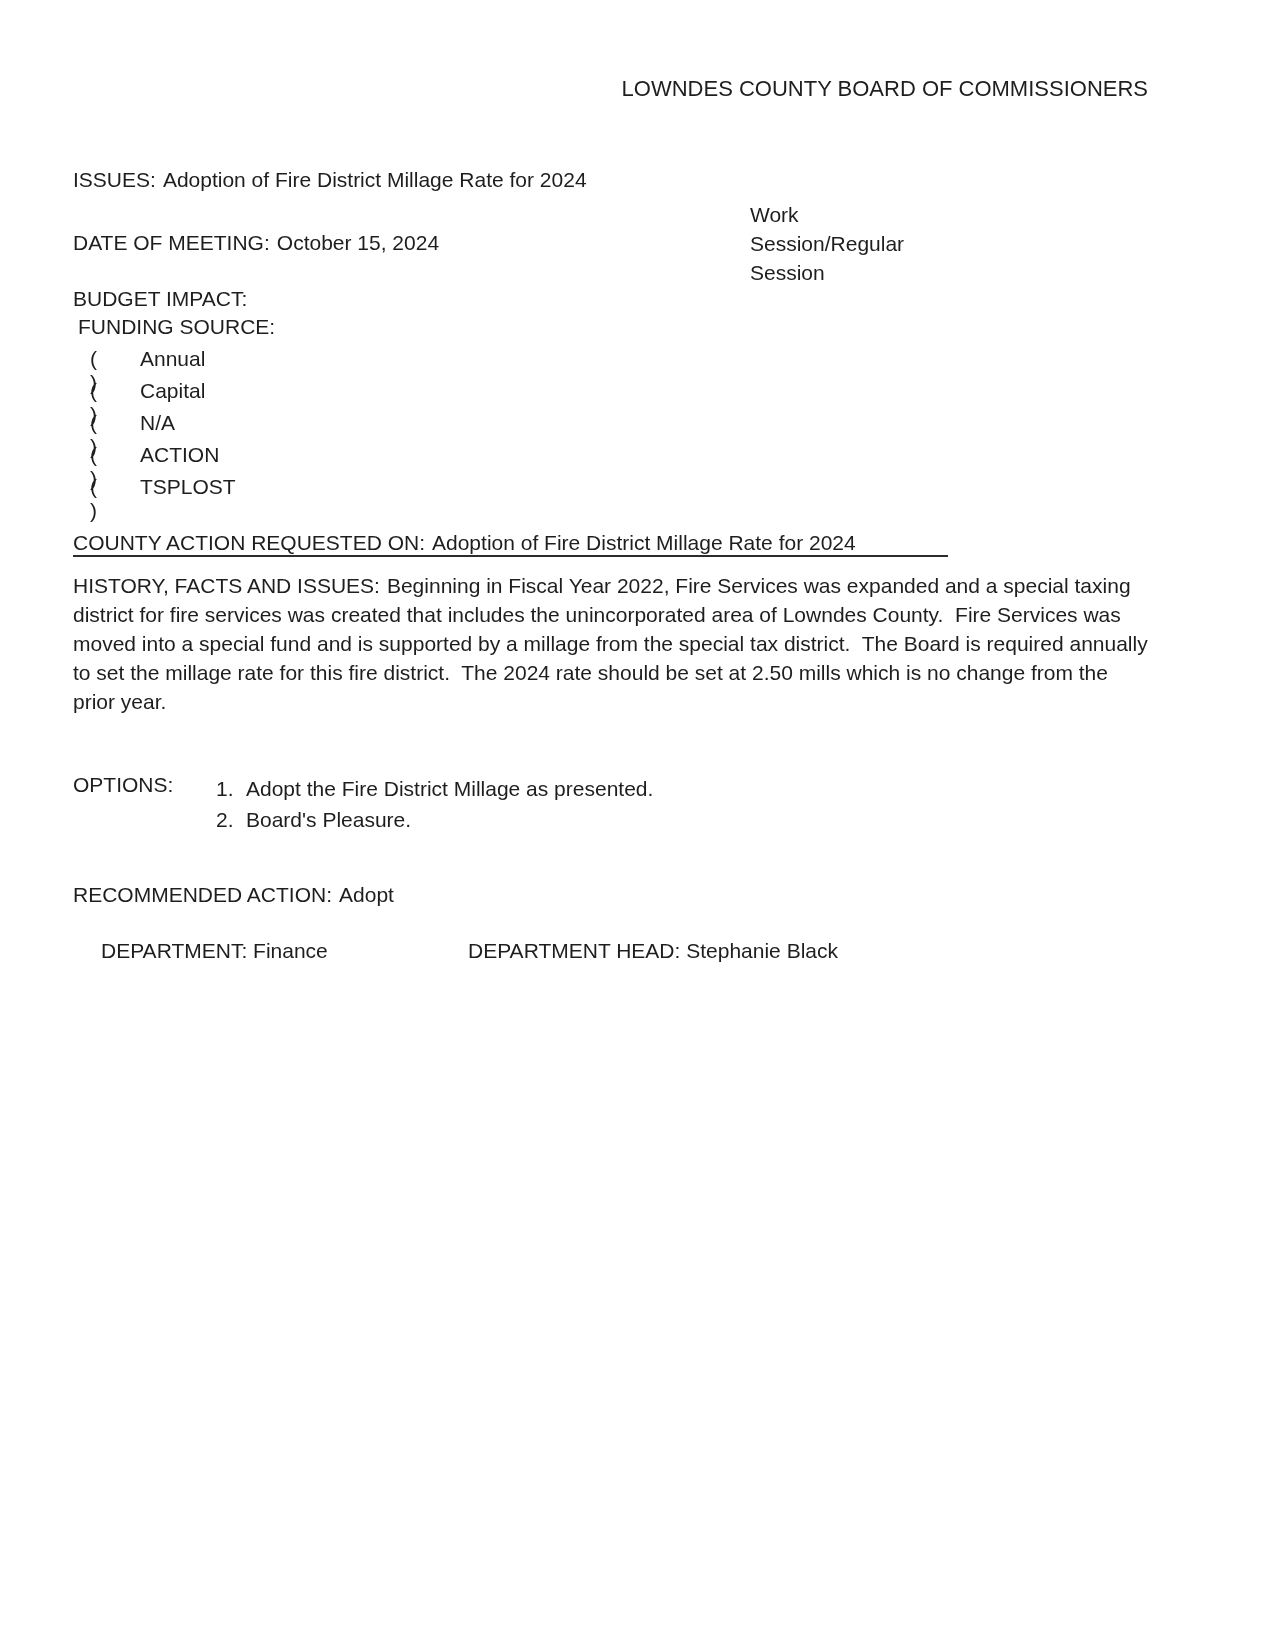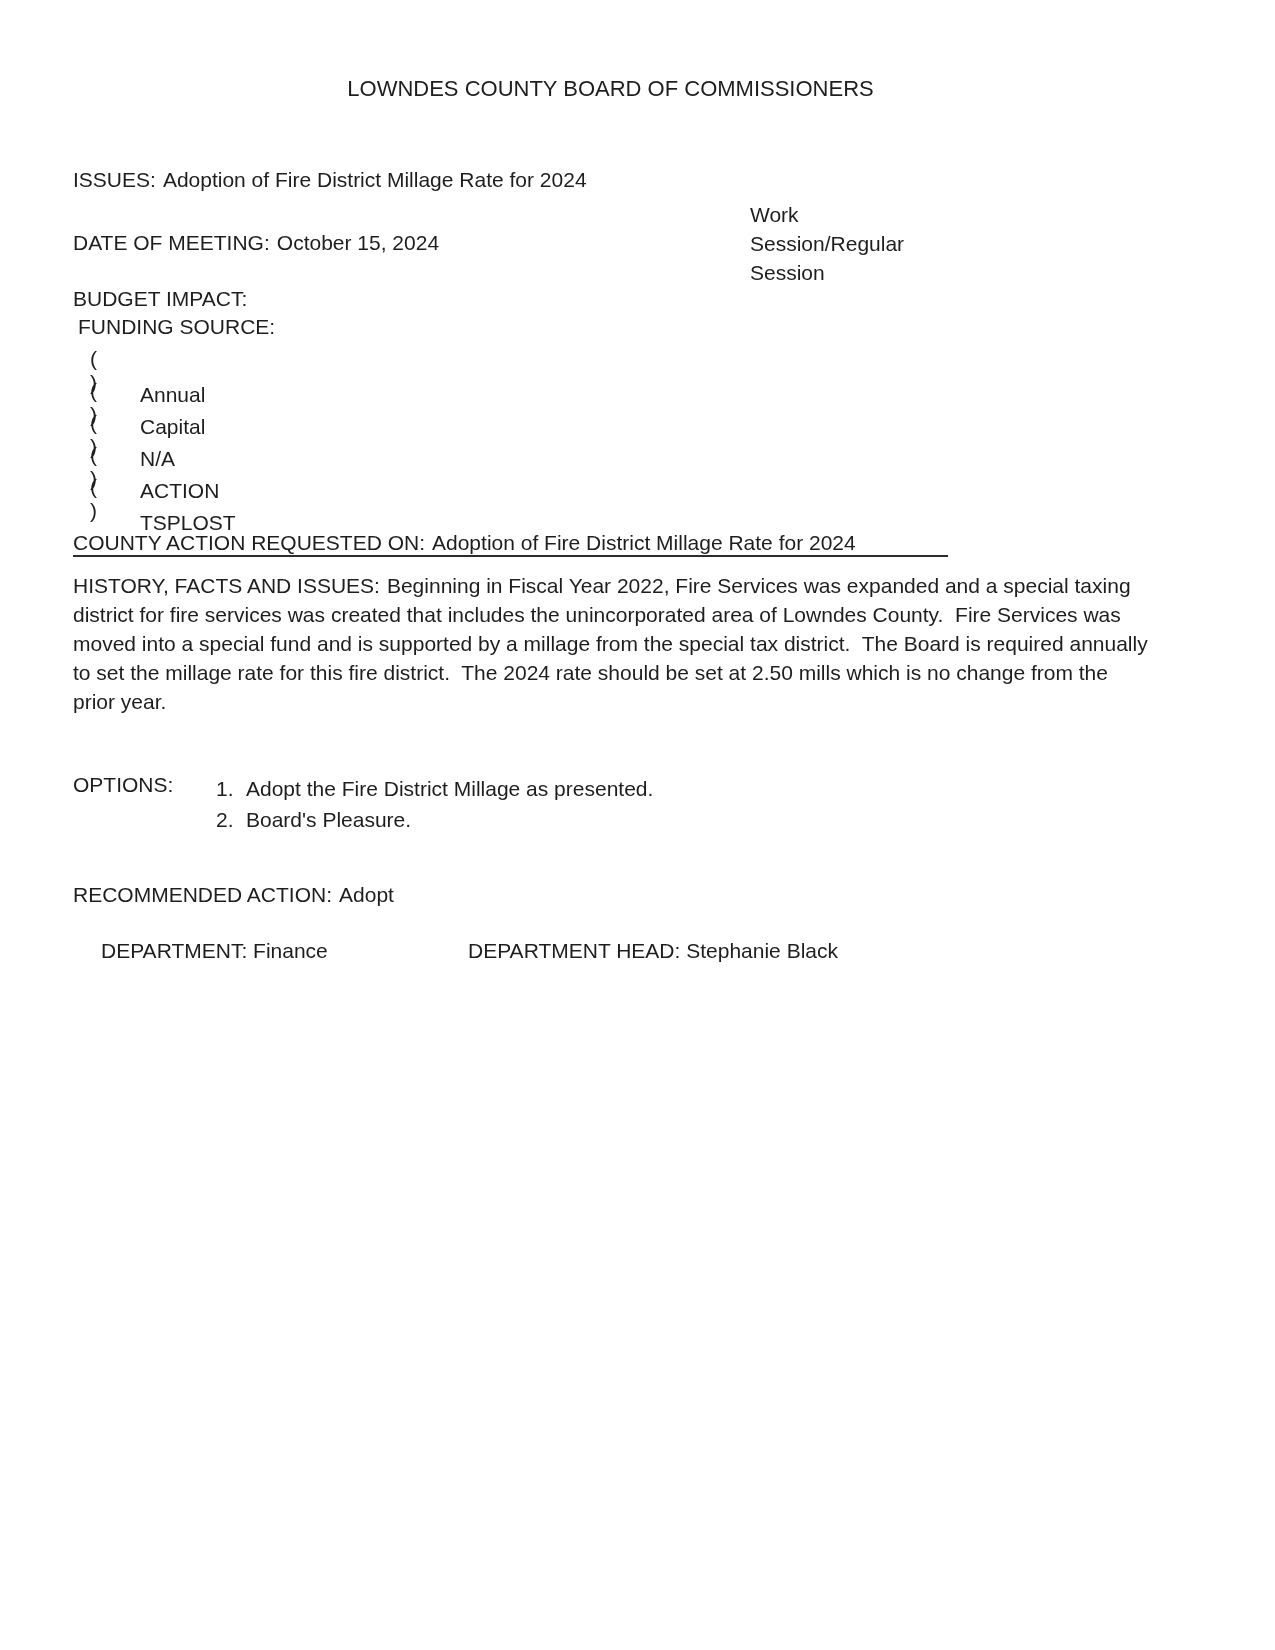--- a/index.html
+++ b/index.html
@@ -13,21 +13,21 @@
     font-family: "Liberation Sans", sans-serif;
     font-size: 21px;
     color: #1e1e1e;
     overflow: hidden;
   }
   .abs { position: absolute; left: 73px; }
 
   .title-block {
     top: 72px;
     width: 1075px;
-    text-align: center;
+    text-align: right;
     font-size: 22px;
     line-height: 33px;
   }
 
   .subject-line { top: 168px; }
   .date-line { top: 231px; }
   .label-gap { margin-right: 7px; }
 
   .session-block {
     left: 750px;
@@ -40,21 +40,21 @@
   .funding-label { top: 315px; left: 78px; }
 
   .funding-list { top: 347px; left: 90px; }
   .funding-row { height: 32px; display: flex; align-items: flex-start; }
   .checkbox-glyph {
     display: inline-block;
     width: 34px;
     letter-spacing: 5px;
     cursor: default;
   }
-  .funding-option-label { margin-left: 16px; margin-top: 36px; }
+  .funding-option-label { margin-left: 16px; }
 
   .county-action {
     top: 531px;
     width: 875px;
     border-bottom: 2px solid #2c2c2c;
   }
 
   .history {
     top: 571px;
     width: 1080px;

